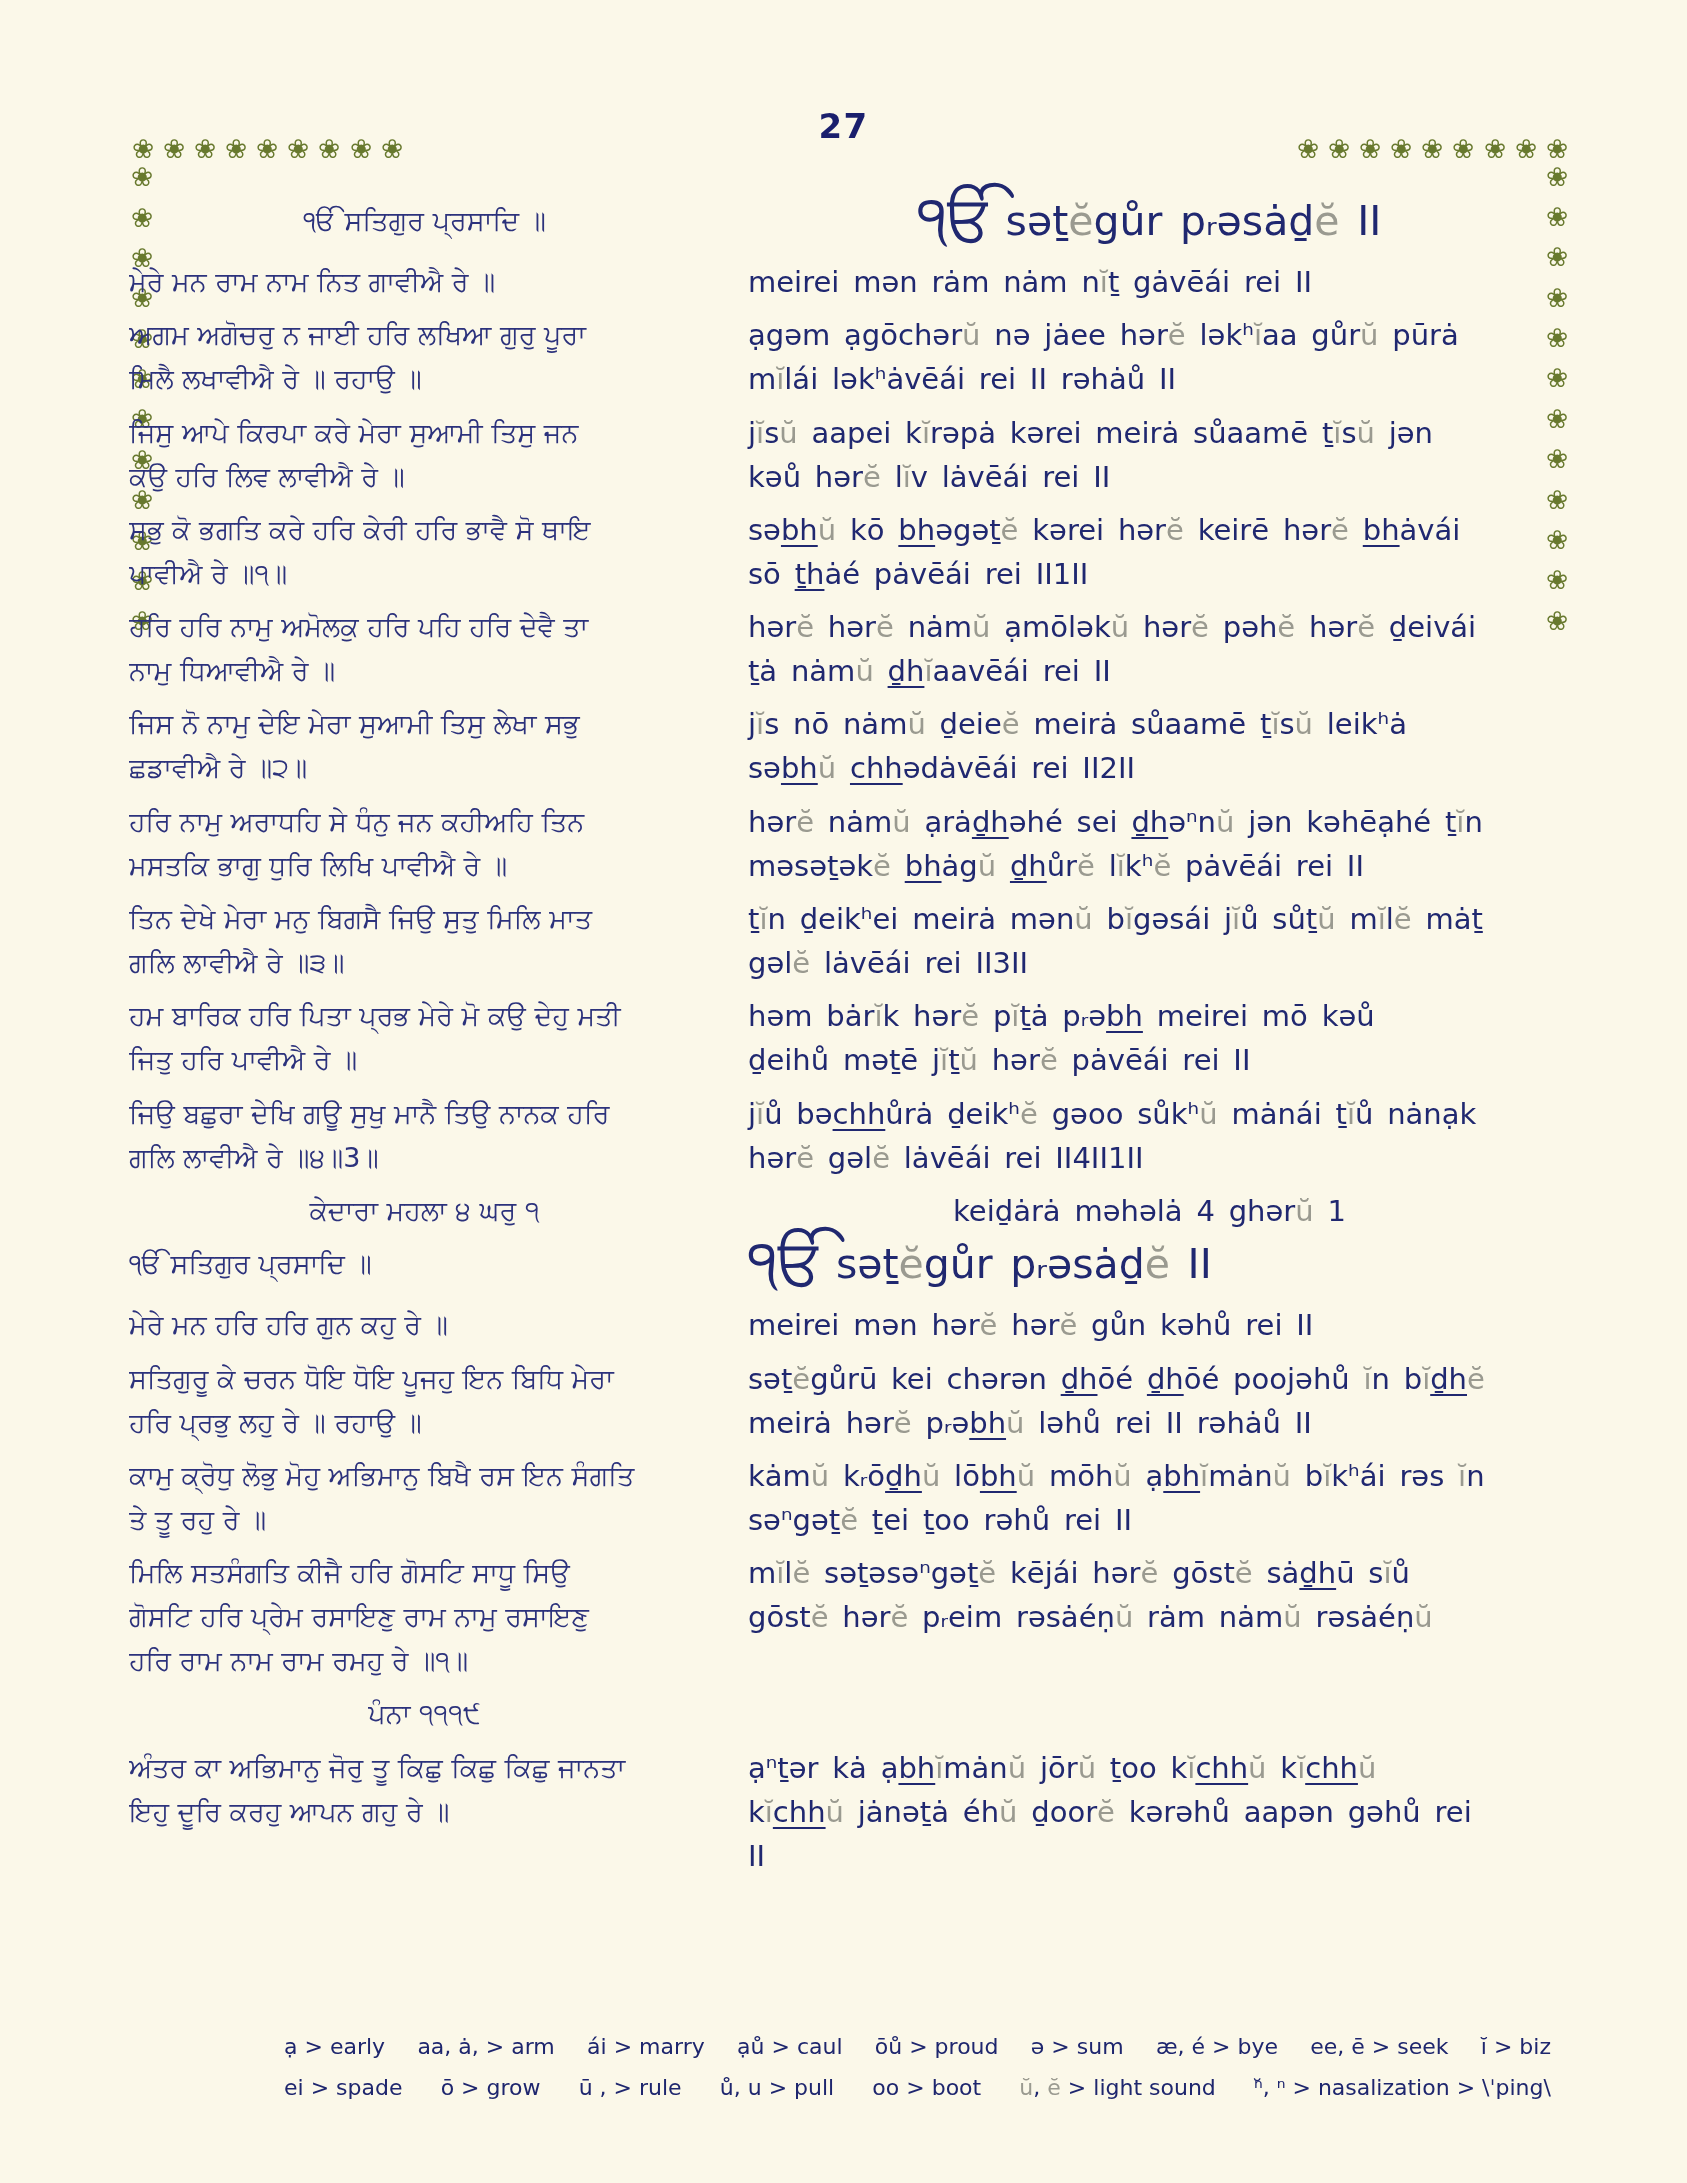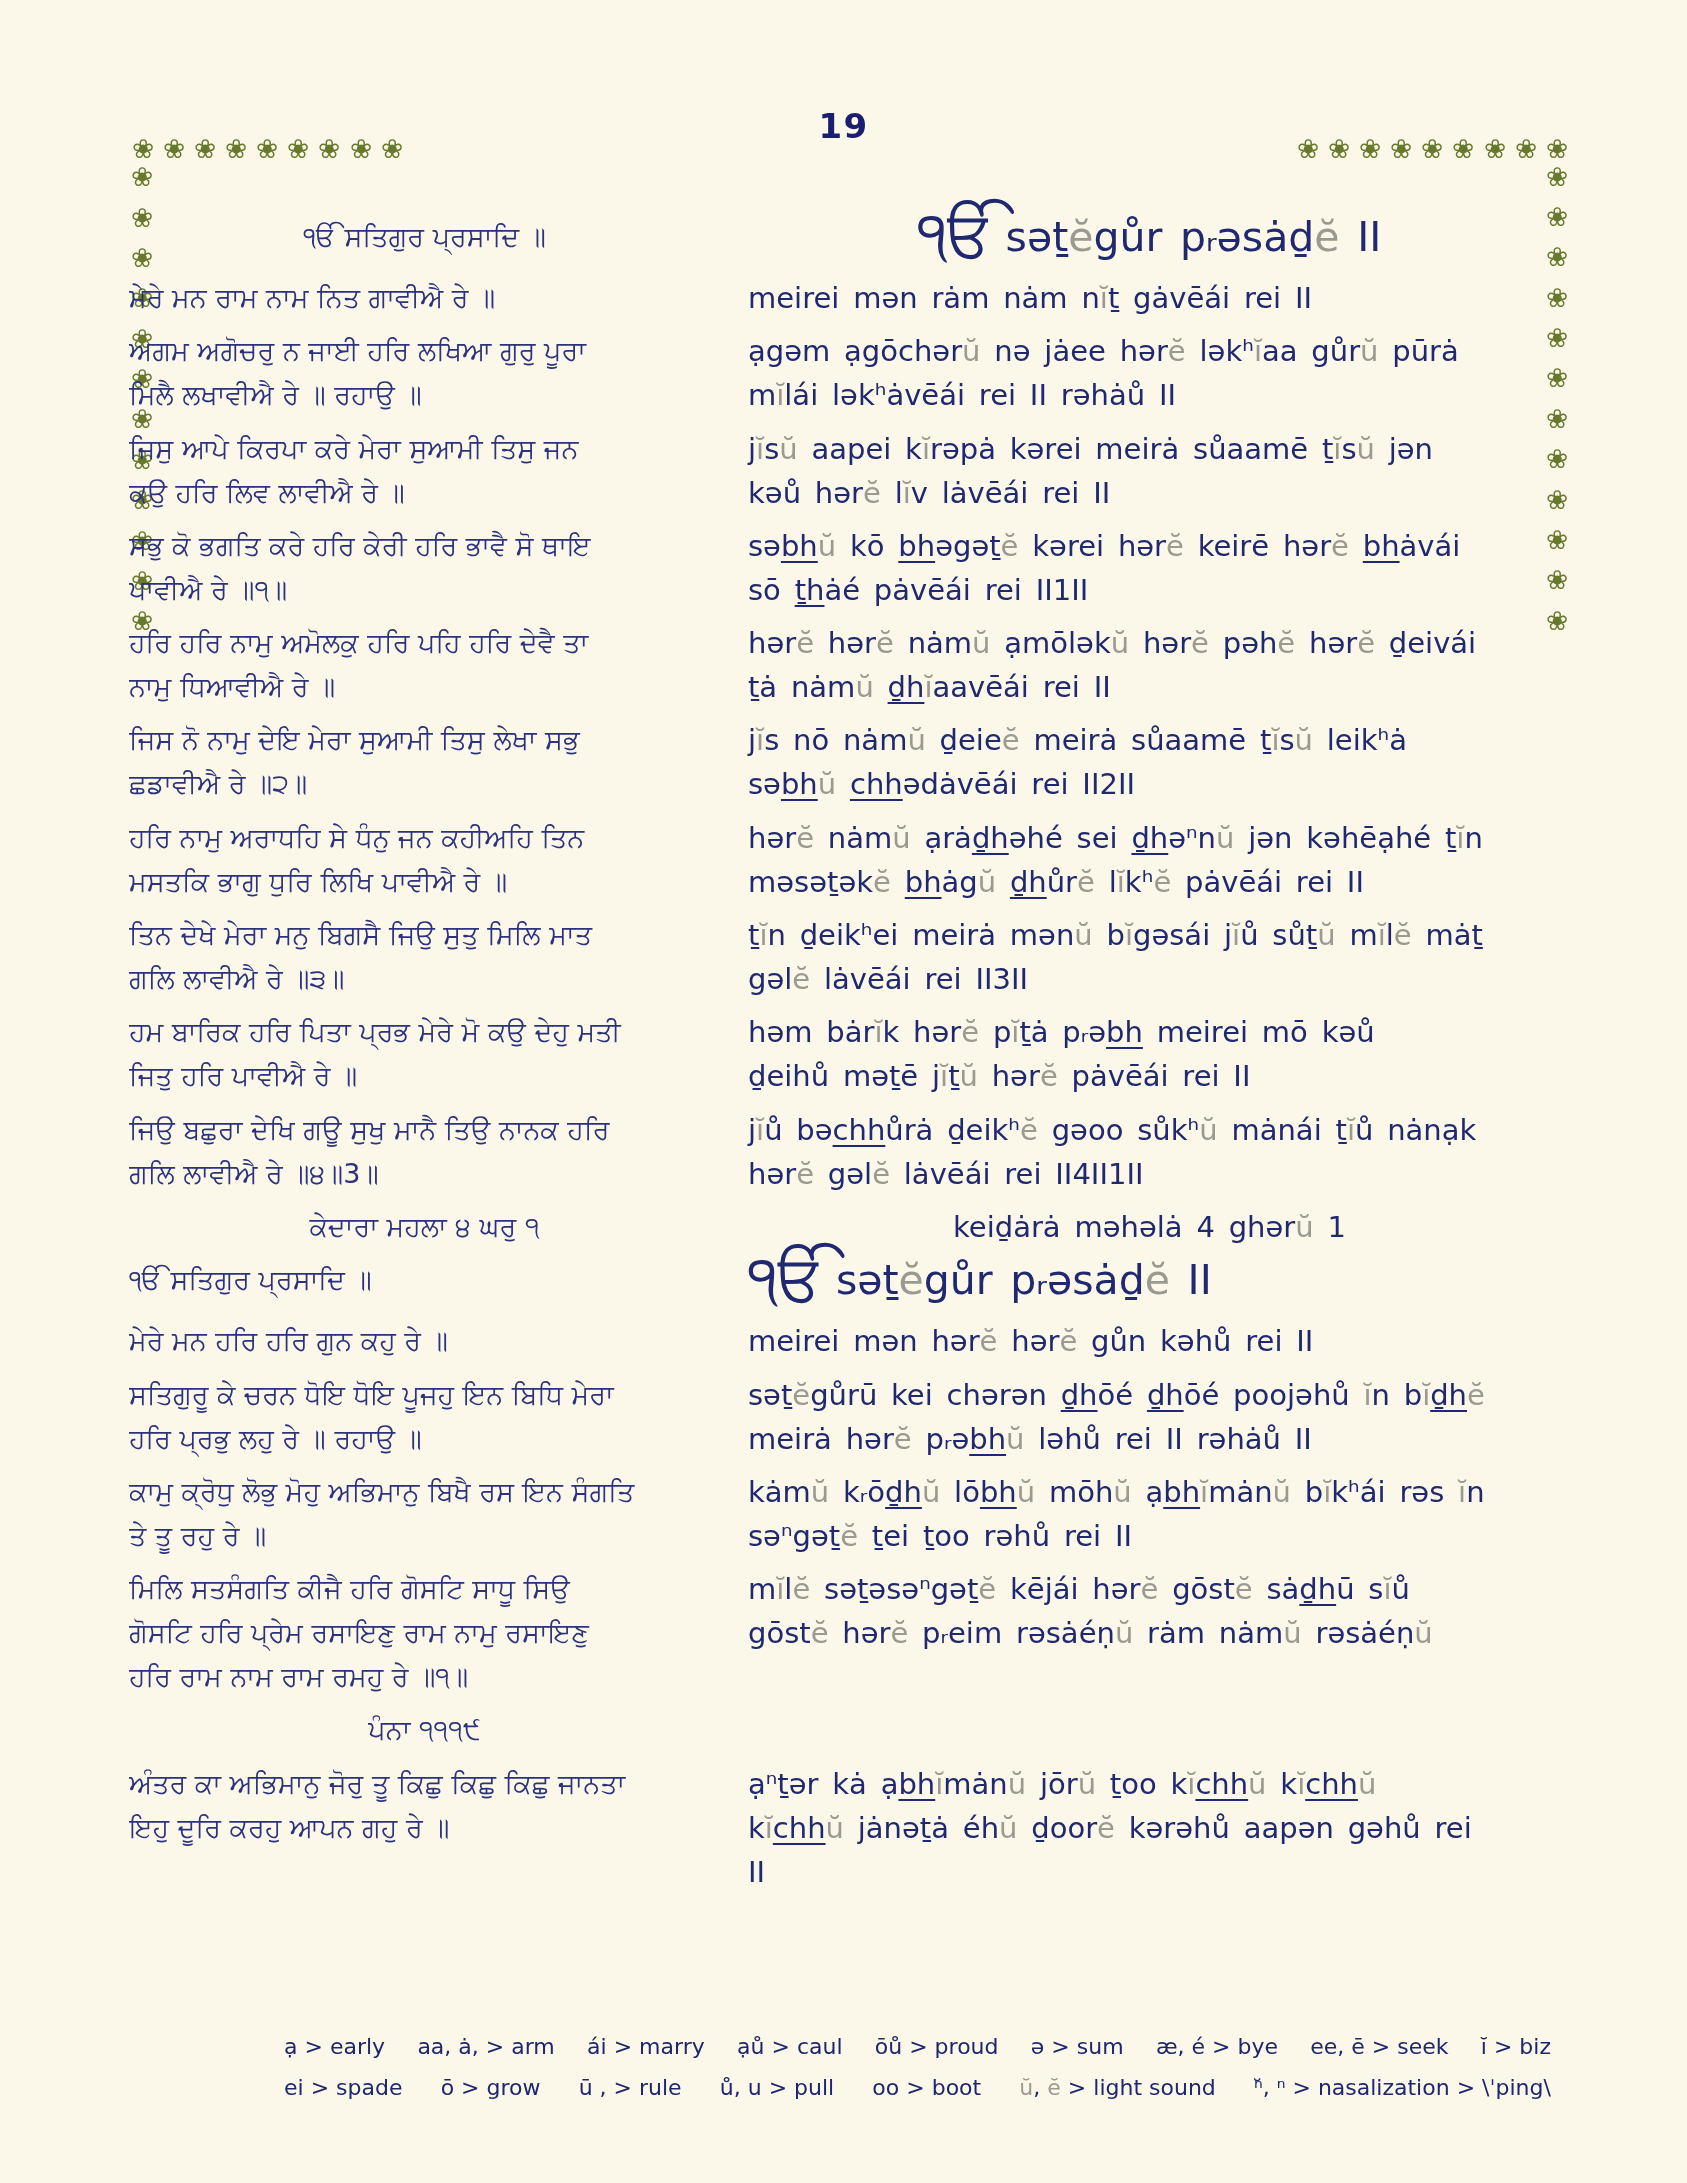--- a/index.html
+++ b/index.html
@@ -1,21 +1,21 @@
 <!DOCTYPE html>
 <html style="font-size:10.6px"><head>
 <meta charset="utf-8">
 <style>
   html,body{margin:0;padding:0;background:#e8e4d5;}
   .page{position:relative;width:1687px;height:2183px;background:#fbf8e9;
         font-family:"DejaVu Sans",sans-serif;overflow:hidden;}
   .page-number{position:absolute;top:106px;left:0;width:100%;text-align:center;
         font-size:34px;font-weight:bold;color:#1a1f6d;letter-spacing:1.3px;}
   .flower{position:absolute;transform:translate(-50%,-50%);font-size:26.5px;line-height:1;}
-  #content{position:absolute;left:129px;top:211px;width:1422px;}
+  #content{position:absolute;left:129px;top:195px;width:1422px;}
   .row{display:flex;margin-bottom:9.3px;}
   .gcell{flex:0 0 619px;width:619px;box-sizing:border-box;padding-right:28px;
         color:#2c327c;font-size:27px;line-height:44px;}
   .gl{white-space:nowrap;overflow:hidden;}
   .tcell{flex:1;color:#202870;font-size:29px;line-height:44px;word-spacing:4.6px;}
   .tl{min-height:44px;}
   .center .gcell,.center .tcell{text-align:center;}
   .mangal{margin-top:4px;margin-bottom:17px;}
   .mangal .tl{font-size:41px;}
   .ika{font-size:1.55em;line-height:0;vertical-align:-5.3px;margin-right:10.6px;}
@@ -23,21 +23,21 @@
   .sv{color:#9a9a90;}
   #legend{position:absolute;left:284px;right:136px;bottom:83px;color:#1e266e;}
   .legrow{display:flex;justify-content:space-between;align-items:baseline;
         font-size:22px;margin-top:16.5px;white-space:nowrap;}
   .leg{display:inline-block;}
 </style>
 </head>
 <body>
 
 <div class="page">
-  <div class="page-number">19</div>
+  <div class="page-number">27</div>
   <div id="ornaments">
       <span class="flower" style="color: rgb(104, 121, 46); left: 143px; top: 149px;">❀</span>
       <span class="flower" style="color: rgb(104, 121, 46); left: 174px; top: 149px;">❀</span>
       <span class="flower" style="color: rgb(104, 121, 46); left: 205px; top: 149px;">❀</span>
       <span class="flower" style="color: rgb(104, 121, 46); left: 236px; top: 149px;">❀</span>
       <span class="flower" style="color: rgb(104, 121, 46); left: 267px; top: 149px;">❀</span>
       <span class="flower" style="color: rgb(104, 121, 46); left: 298px; top: 149px;">❀</span>
       <span class="flower" style="color: rgb(104, 121, 46); left: 329px; top: 149px;">❀</span>
       <span class="flower" style="color: rgb(104, 121, 46); left: 361px; top: 149px;">❀</span>
       <span class="flower" style="color: rgb(104, 121, 46); left: 392px; top: 149px;">❀</span>

